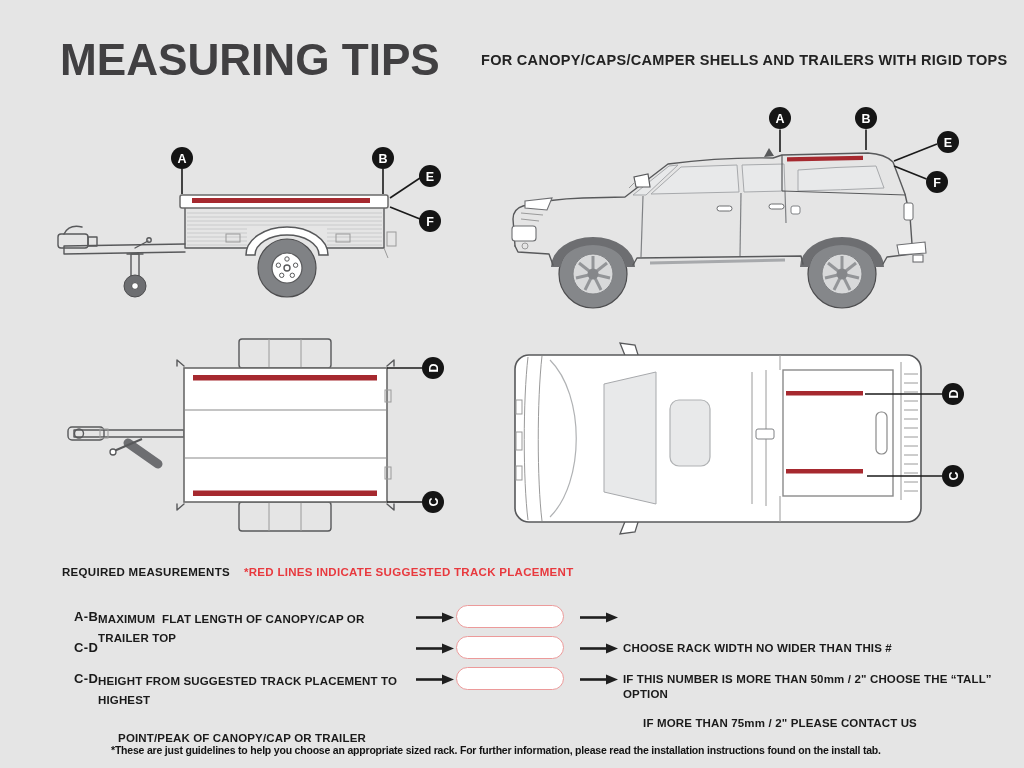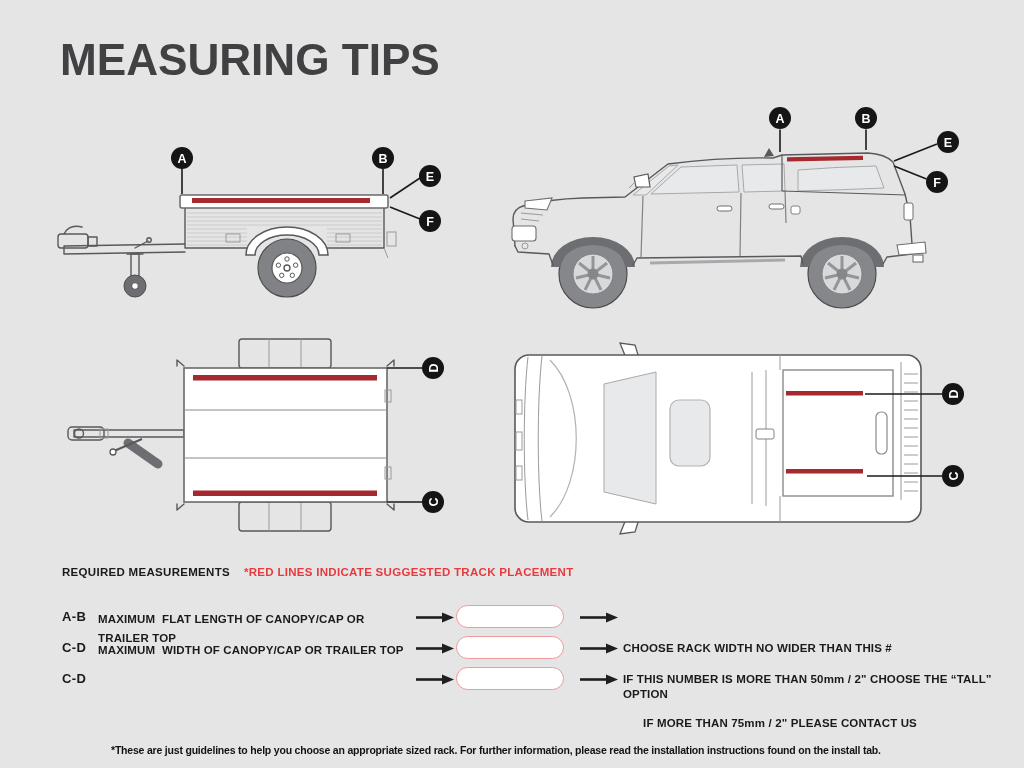--- a/index.html
+++ b/index.html
@@ -18,39 +18,40 @@
   .rib   { stroke:#c9cacb; stroke-width:1; }
   .lead  { stroke:#1a1a1a; stroke-width:1.6; }
   .mk    { fill:#151515; }
   .mkt   { fill:#ffffff; font:700 12.5px "Liberation Sans", sans-serif; text-anchor:middle; }
   .glass { fill:#e8e9ea; stroke:#a7a9ac; stroke-width:1; }
 
   .sec-head { position:absolute; left:62px; top:566px; font-size:11.5px; letter-spacing:.3px; white-space:nowrap; }
   .sec-head .note { color:#e8393e; margin-left:14px; }
 
   .mrow { position:absolute; left:62px; width:930px; height:34px; }
-  .mrow .code   { position:absolute; left:0; top:0; font-size:13px; letter-spacing:.4px; }
+  .mrow .code   { position:absolute; left:12px; top:0; font-size:13px; letter-spacing:.4px; }
   .mrow .desc   { position:absolute; left:36px; top:1px; width:318px; font-size:11.5px; line-height:19px;
                   letter-spacing:.15px; white-space:pre-wrap; }
   .mrow .arr1   { position:absolute; left:354px; top:3px; }
   .mrow .pill   { position:absolute; left:394px; top:-4px; width:108px; height:23px;
                   border:1.6px solid #ec9a9a; border-radius:12px; background:#fff; }
   .mrow .arr2   { position:absolute; left:518px; top:3px; }
   .mrow .result { position:absolute; left:561px; top:1px; width:370px; font-size:11.5px;
                   line-height:14.5px; letter-spacing:.15px; white-space:pre-wrap; }
 
   .footnote { position:absolute; left:111px; top:724px; font-size:10.5px; letter-spacing:-.2px;
               color:#121212; white-space:nowrap;margin-top:20px; }
 </style>
 </head>
 <body>
 
 <div class="page">
 
   <div class="title">MEASURING TIPS</div>
+  <div class="subtitle">FOR CANOPY/CAPS/CAMPER SHELLS AND TRAILERS WITH RIGID TOPS</div>
 
   <svg class="diag" style="left:56px;top:108px" width="400" height="215" viewBox="0 0 400 215">
     <g>
 
       <path class="stroke" d="M8,138 L129,136 M8,146 L129,144 M8,138 L8,146"></path>
       <rect class="stroke" x="2" y="126" width="30" height="14" rx="3" fill="#fff"></rect>
       <path class="stroke" d="M8,126 Q13,116 26,119"></path>
       <rect class="stroke" x="32" y="129" width="9" height="9" fill="#fff"></rect>
 
       <rect class="stroke" x="75" y="146" width="8" height="24" fill="#fff"></rect>
@@ -327,35 +328,36 @@
     </svg>
     <span class="pill"></span>
     <svg class="arr2" width="38" height="11">
       <line x1="0" y1="5.5" x2="27" y2="5.5" stroke="#1f1f1f" stroke-width="2.6"></line>
         <polygon points="26,0.5 38,5.5 26,10.5" fill="#1f1f1f"></polygon>
     </svg>
   </div>
 
   <div class="mrow" style="top:640px">
     <span class="code">C-D</span>
-    <span class="desc">MAXIMUM  WIDTH OF CANOPY/CAP OR TRAILER TOP</span>
     <svg class="arr1" width="38" height="11">
       <line x1="0" y1="5.5" x2="27" y2="5.5" stroke="#1f1f1f" stroke-width="2.6"></line>
         <polygon points="26,0.5 38,5.5 26,10.5" fill="#1f1f1f"></polygon>
     </svg>
     <span class="pill"></span>
     <svg class="arr2" width="38" height="11">
       <line x1="0" y1="5.5" x2="27" y2="5.5" stroke="#1f1f1f" stroke-width="2.6"></line>
         <polygon points="26,0.5 38,5.5 26,10.5" fill="#1f1f1f"></polygon>
     </svg>
     <span class="result">CHOOSE RACK WIDTH NO WIDER THAN THIS #</span>
   </div>
 
   <div class="mrow" style="top:671px;height:46px">
     <span class="code">C-D</span>
+    <span class="desc"><span>HEIGHT FROM SUGGESTED TRACK PLACEMENT TO HIGHEST</span><br>
+      <span>POINT/PEAK OF CANOPY/CAP OR TRAILER</span></span>
     <svg class="arr1" width="38" height="11">
       <line x1="0" y1="5.5" x2="27" y2="5.5" stroke="#1f1f1f" stroke-width="2.6"></line>
         <polygon points="26,0.5 38,5.5 26,10.5" fill="#1f1f1f"></polygon>
     </svg>
     <span class="pill"></span>
     <svg class="arr2" width="38" height="11">
       <line x1="0" y1="5.5" x2="27" y2="5.5" stroke="#1f1f1f" stroke-width="2.6"></line>
         <polygon points="26,0.5 38,5.5 26,10.5" fill="#1f1f1f"></polygon>
     </svg>
     <span class="result"><span>IF THIS NUMBER IS MORE THAN 50mm / 2" CHOOSE THE “TALL” OPTION</span><br>

